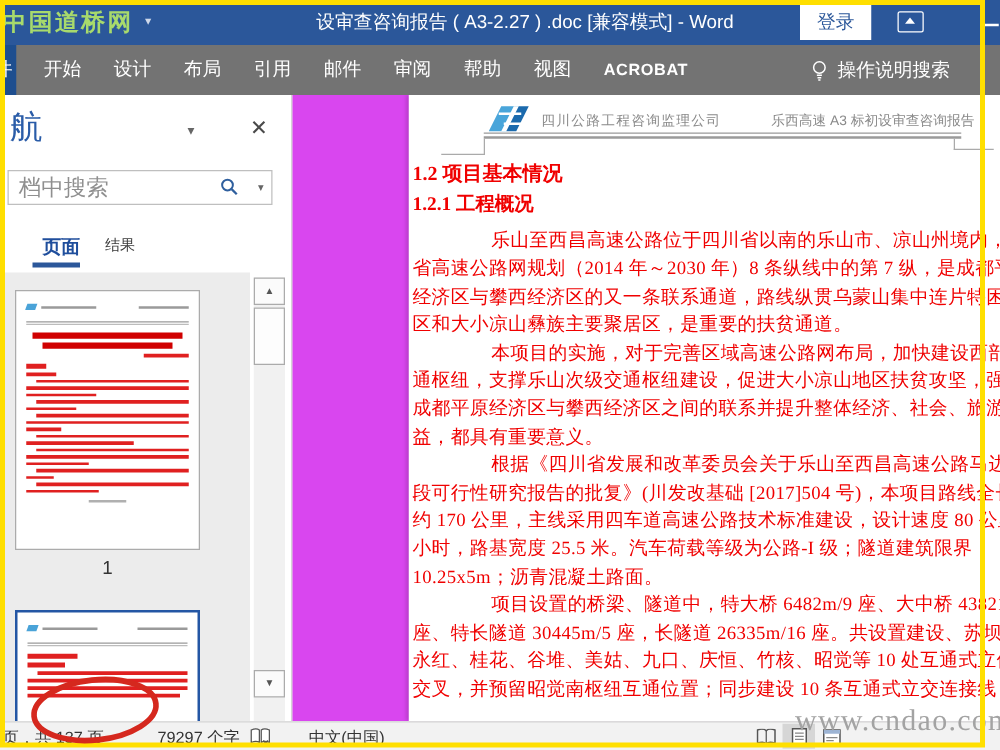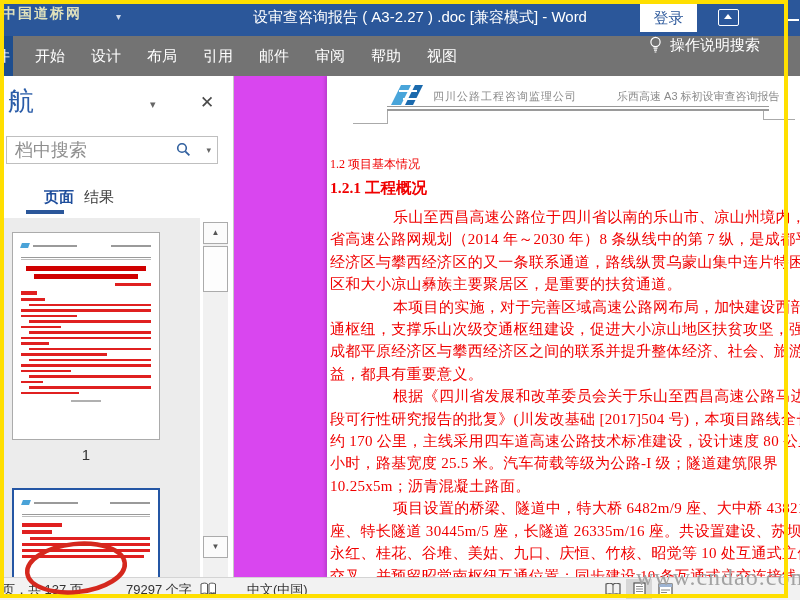--- a/index.html
+++ b/index.html
@@ -1,50 +1,50 @@
 <!DOCTYPE html>
 <html><head>
 <meta charset="utf-8">
 <style>
   html,body{margin:0;padding:0;}
   body{width:800px;height:600px;position:relative;overflow:hidden;background:#fff;
        font-family:"Liberation Sans",sans-serif;-webkit-font-smoothing:antialiased;}
   
   .titlebar{position:absolute;left:0;top:0;width:800px;height:36px;background:#2b579a;}
-  .brand{position:absolute;left:2px;top:5px;font-size:14px;letter-spacing:2px;
-         color:#fef9c3;opacity:.85;font-family:"Liberation Serif",serif;font-weight:bold;}
+  .brand{position:absolute;left:2px;top:5px;font-size:19px;letter-spacing:2px;
+         color:#bef264;opacity:.85;font-family:"Liberation Serif",serif;font-weight:bold;}
   .qat-caret{position:absolute;left:116px;top:11px;color:#cfd9ea;font-size:10px;}
   .wtitle{position:absolute;left:205px;top:8px;width:430px;text-align:center;color:#fff;font-size:15px;white-space:nowrap;}
   .signin{position:absolute;left:640px;top:4px;width:57px;height:28px;background:#fff;color:#2b579a;
           font-size:15px;text-align:center;line-height:28px;}
   .ribopts{position:absolute;left:718px;top:9px;width:19px;height:15px;border:1px solid #fff;border-radius:2px;}
   .ribopts i{position:absolute;left:5px;top:4px;width:0;height:0;border-left:4px solid transparent;
              border-right:4px solid transparent;border-bottom:5px solid #fff;}
   .minim{position:absolute;left:788px;top:19px;width:11px;height:2px;background:#fff;}
   
   .tabrow{position:absolute;left:0;top:36px;width:800px;height:40px;background:#737373;}
   .filetab{position:absolute;left:4px;top:0;width:9px;height:40px;background:#1e4e8f;overflow:hidden;}
   .filetab span{display:inline-block;margin-left:-24px;color:#fff;font-size:15px;line-height:40px;white-space:nowrap;}
   .tabs{position:absolute;left:22px;top:0;display:flex;height:40px;}
   .rtab{color:#fff;font-size:15px;line-height:40px;padding:0 13px;white-space:nowrap;}
   .rtab.latin{font-size:13px;font-weight:bold;letter-spacing:.5px;}
-  .tellme{position:absolute;left:648px;top:0;height:40px;display:flex;color:#fff;}
+  .tellme{position:absolute;left:648px;top:0;height:40px;display:flex;align-items:center;color:#fff;}
   .tellme .txt{font-size:15px;margin-left:7px;white-space:nowrap;}
   
   .navpane{position:absolute;left:4px;top:76px;width:229px;height:501px;background:#fff;}
   .navtitle{position:absolute;left:4px;top:8px;font-size:26px;color:#2a5ca8;}
   .navcaret{position:absolute;left:146px;top:22px;color:#666;font-size:11px;}
   .navclose{position:absolute;left:196px;top:16px;color:#4a4a4a;font-size:17px;}
   .searchbox{position:absolute;left:2px;top:60px;width:212px;height:28px;border:1px solid #bfbfbf;background:#fff;box-sizing:border-box;}
   .searchbox .ph{position:absolute;left:8px;top:0;line-height:26px;font-size:18px;color:#8f8f8f;}
   .searchbox .mag{position:absolute;right:26px;top:5px;}
   .searchbox .scaret{position:absolute;right:6px;top:8px;color:#666;font-size:9px;}
   .navtabs{position:absolute;left:0;top:108px;width:229px;height:34px;}
-  .ntab1{position:absolute;left:40px;top:4px;font-size:15px;color:#1f4e9c;font-weight:bold;}
-  .ntab2{position:absolute;left:80px;top:4px;font-size:15px;color:#3a3a3a;}
+  .ntab1{position:absolute;left:30px;top:4px;font-size:15px;color:#1f4e9c;font-weight:bold;}
+  .ntab2{position:absolute;left:80px;top:4px;font-size:12px;color:#3a3a3a;}
   .ntabline{position:absolute;left:22px;top:26px;width:38px;height:4px;background:#2b579a;}
   .thumblist{position:absolute;left:0;top:142px;width:196px;height:359px;background:#ececec;overflow:hidden;}
   .thumb{position:absolute;background:#fff;border:1px solid #ababab;box-sizing:border-box;}
   .thumb1{left:8px;top:14px;width:148px;height:208px;}
   .thumb2{left:8px;top:270px;width:148px;height:120px;border:2px solid #2456a4;}
   .pagenum{position:absolute;left:8px;top:228px;width:148px;text-align:center;font-size:15px;color:#333;}
   .mini-head{position:relative;margin:10px 8px 4px 8px;height:10px;}
   .mini-logo{position:absolute;left:0;top:0;width:8px;height:5px;background:#4aa3d8;transform:skewX(-20deg);}
   .mini-ht{position:absolute;top:2px;height:2px;background:#9a9a9a;}
   .mini-rule{margin:0 8px;height:1px;background:#9a9a9a;}
@@ -66,21 +66,21 @@
   .hreport{position:absolute;left:290px;top:13px;font-size:11px;color:#8a8a8a;white-space:nowrap;}
   .hrule1{position:absolute;left:60px;top:30px;width:382px;height:1px;background:#9a9a9a;}
   .hrule2{position:absolute;left:60px;top:33px;width:382px;height:2px;background:#9a9a9a;}
   .hstepL1{position:absolute;left:60px;top:35px;width:1px;height:13px;background:#aaa;}
   .hstepL2{position:absolute;left:26px;top:47px;width:35px;height:1px;background:#aaa;}
   .hstepR1{position:absolute;left:436px;top:35px;width:1px;height:9px;background:#aaa;}
   .hstepR2{position:absolute;left:436px;top:43px;width:32px;height:1px;background:#aaa;}
   .hlogo{position:absolute;left:64px;top:7px;}
   .bodytext{position:absolute;left:3px;top:52px;width:470px;color:#f00000;
             font-family:"Liberation Serif",serif;}
-  .dh1{font-size:12px;font-weight:normal;line-height:24px;white-space:nowrap;margin-top:24px;}
+  .dh1{font-size:16px;font-weight:bold;line-height:24px;white-space:nowrap;}
   .dh2{font-size:15.5px;font-weight:bold;line-height:24px;margin-bottom:6px;white-space:nowrap;}
   .pline{font-size:15px;line-height:22.4px;white-space:nowrap;letter-spacing:.3px;}
   .pline.first{padding-left:63px;}
   
   .statusbar{position:absolute;left:0;top:577px;width:800px;height:23px;background:#f2f2f2;
              border-top:1px solid #d4d4d4;box-sizing:border-box;z-index:10;}
   .st{position:absolute;top:3px;font-size:13px;color:#333;white-space:nowrap;}
   .viewicons{position:absolute;left:600px;top:1px;display:flex;}
   .vico{width:26px;height:20px;display:flex;align-items:center;justify-content:center;}
   .vico.active{background:#d6d6d6;}
@@ -109,20 +109,21 @@
   <div class="filetab"><span>文件</span></div>
   <div class="tabs">
     <span class="rtab">开始</span>
     <span class="rtab">设计</span>
     <span class="rtab">布局</span>
     <span class="rtab">引用</span>
     <span class="rtab">邮件</span>
     <span class="rtab">审阅</span>
     <span class="rtab">帮助</span>
     <span class="rtab">视图</span>
+    <span class="rtab latin">ACROBAT</span>
   </div>
   <div class="tellme">
     <svg width="15" height="17" viewBox="0 0 15 17">
       <circle cx="7.5" cy="6" r="4.6" fill="none" stroke="#fff" stroke-width="1.2"></circle>
       <path d="M5.5 12.2h4M6 14.2h3M6.6 16h1.8" stroke="#fff" stroke-width="1.2" fill="none"></path>
     </svg>
     <span class="txt">操作说明搜索</span>
   </div>
 </div>
 

